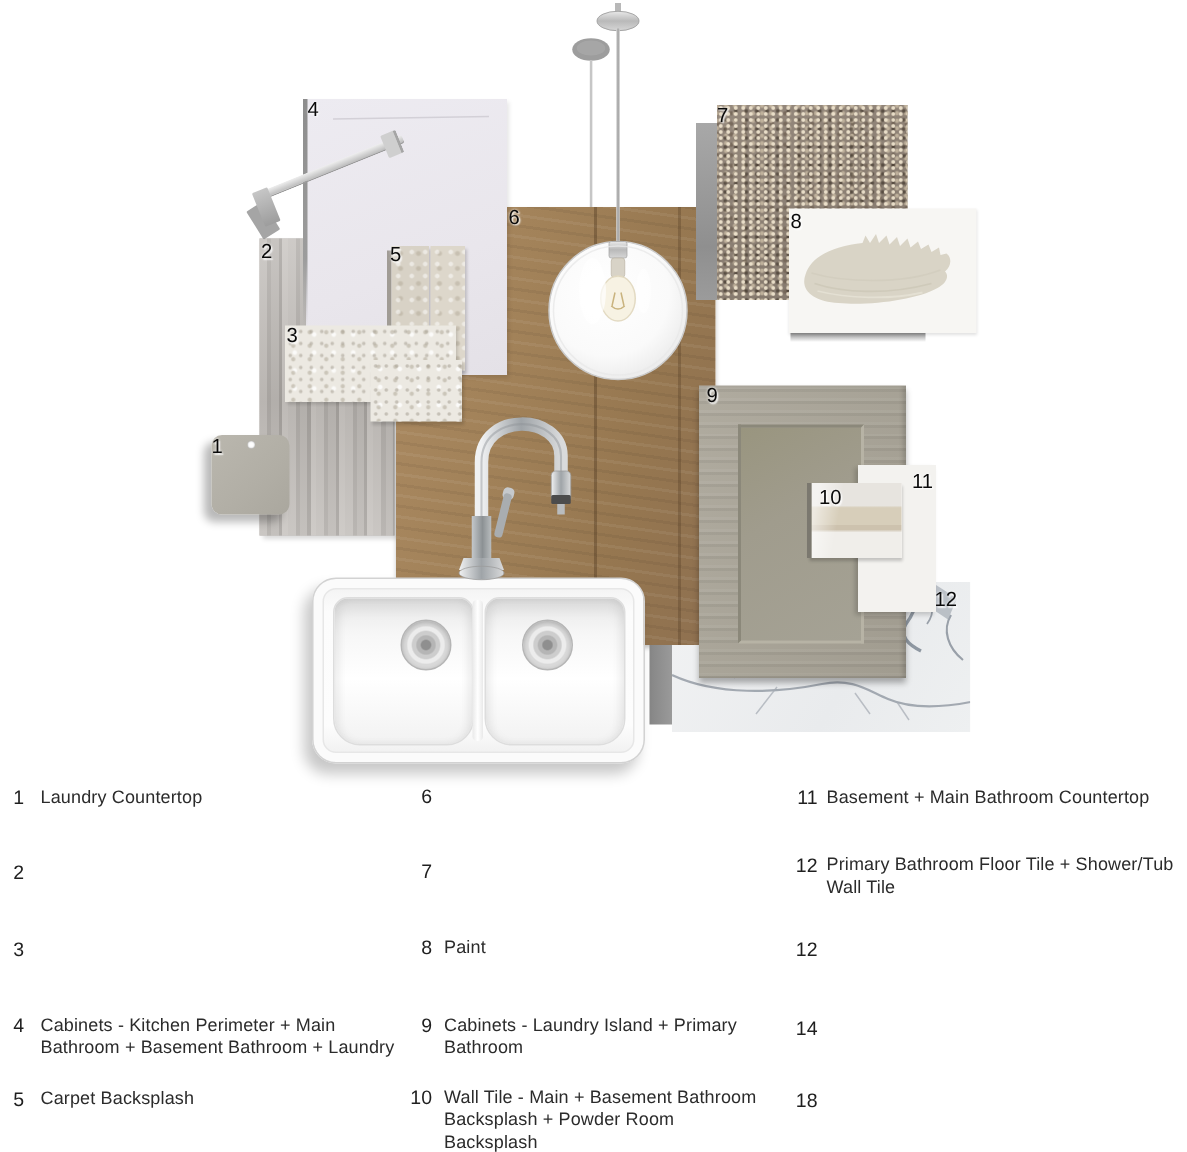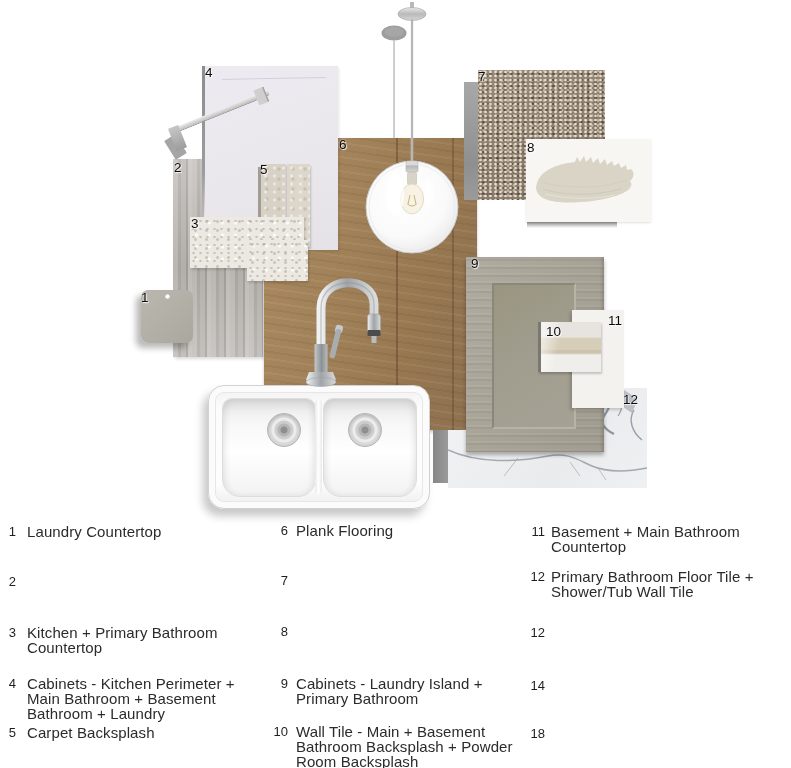--- a/index.html
+++ b/index.html
@@ -4,21 +4,21 @@
 <style>
   html,body{margin:0;padding:0}
   body{width:791px;height:768px;background:#fff;font-family:"Liberation Sans",sans-serif;position:relative;overflow:hidden}
   #board{position:absolute;inset:0;width:791px;height:768px}
   .abs{position:absolute}
   
   .lbl{position:absolute;font-size:13.5px;font-weight:500;color:#0a0a0a;line-height:14px;
        text-shadow:0 0 2px rgba(255,255,255,.95),1px 1px 1px rgba(255,255,255,.85);z-index:40}
   
   .num{position:absolute;font-size:13px;color:#1f1f1f;text-align:right;line-height:15px}
-  .ltx{position:absolute;font-size:15px;line-height:15px;color:#2b2b2b;letter-spacing:.1px}
+  .ltx{position:absolute;font-size:12px;line-height:15px;color:#2b2b2b;letter-spacing:.1px}
 
   
   #tile2{left:173px;top:159px;width:90px;height:198px;z-index:1;
     background:
       linear-gradient(180deg,rgba(255,255,255,.18),rgba(0,0,0,.05) 55%,rgba(255,255,255,.12)),
       repeating-linear-gradient(90deg,#c3bfbb 0 5px,#b0acA8 5px 8px,#bcb8b4 8px 13px,#a7a39f 13px 15px,#c8c4c0 15px 19px);
     background-color:#b9b5b1;box-shadow:2px 2px 3px rgba(0,0,0,.15)}
   #floor6{left:264px;top:138px;width:213px;height:292px;z-index:2;
     background:
       linear-gradient(90deg,transparent 132px,rgba(70,48,26,.35) 132px,rgba(70,48,26,.35) 134px,transparent 134px),
@@ -247,30 +247,29 @@
   <div class="lbl" style="left:527px;top:141px">8</div>
   <div class="lbl" style="left:471px;top:257px">9</div>
   <div class="lbl" style="left:546px;top:325px">10</div>
   <div class="lbl" style="left:608px;top:314px">11</div>
   <div class="lbl" style="left:623px;top:393px">12</div>
 
   <div class="num" style="left:0;top:524px;width:16px">1</div>
   <div class="ltx" style="left:27px;top:524px;width:238px">Laundry Countertop</div>
   <div class="num" style="left:0;top:574px;width:16px">2</div>
   <div class="num" style="left:0;top:625px;width:16px">3</div>
-  <div class="ltx" style="left:27px;top:625px;width:238px">Kitchen + Primary Bathroom Countertop</div>
   <div class="num" style="left:0;top:676px;width:16px">4</div>
   <div class="ltx" style="left:27px;top:676px;width:240px">Cabinets - Kitchen Perimeter + Main Bathroom + Basement Bathroom + Laundry</div>
   <div class="num" style="left:0;top:725px;width:16px">5</div>
   <div class="ltx" style="left:27px;top:725px;width:238px">Carpet Backsplash</div>
 
   <div class="num" style="left:264px;top:523px;width:24px">6</div>
-  <div class="ltx" style="left:296px;top:523px;width:218px">Plank Flooring</div>
   <div class="num" style="left:264px;top:573px;width:24px">7</div>
   <div class="num" style="left:264px;top:624px;width:24px">8</div>
+  <div class="ltx" style="left:296px;top:624px;width:218px">Paint</div>
   <div class="num" style="left:264px;top:676px;width:24px">9</div>
   <div class="ltx" style="left:296px;top:676px;width:224px">Cabinets - Laundry Island + Primary Bathroom</div>
   <div class="num" style="left:264px;top:724px;width:24px">10</div>
   <div class="ltx" style="left:296px;top:724px;width:218px">Wall Tile - Main + Basement Bathroom Backsplash + Powder Room Backsplash</div>
 
   <div class="num" style="left:519px;top:524px;width:26px">11</div>
   <div class="ltx" style="left:551px;top:524px;width:242px">Basement + Main Bathroom Countertop</div>
   <div class="num" style="left:519px;top:569px;width:26px">12</div>
   <div class="ltx" style="left:551px;top:569px;width:242px">Primary Bathroom Floor Tile + Shower/Tub Wall Tile</div>
   <div class="num" style="left:519px;top:625px;width:26px">12</div>

